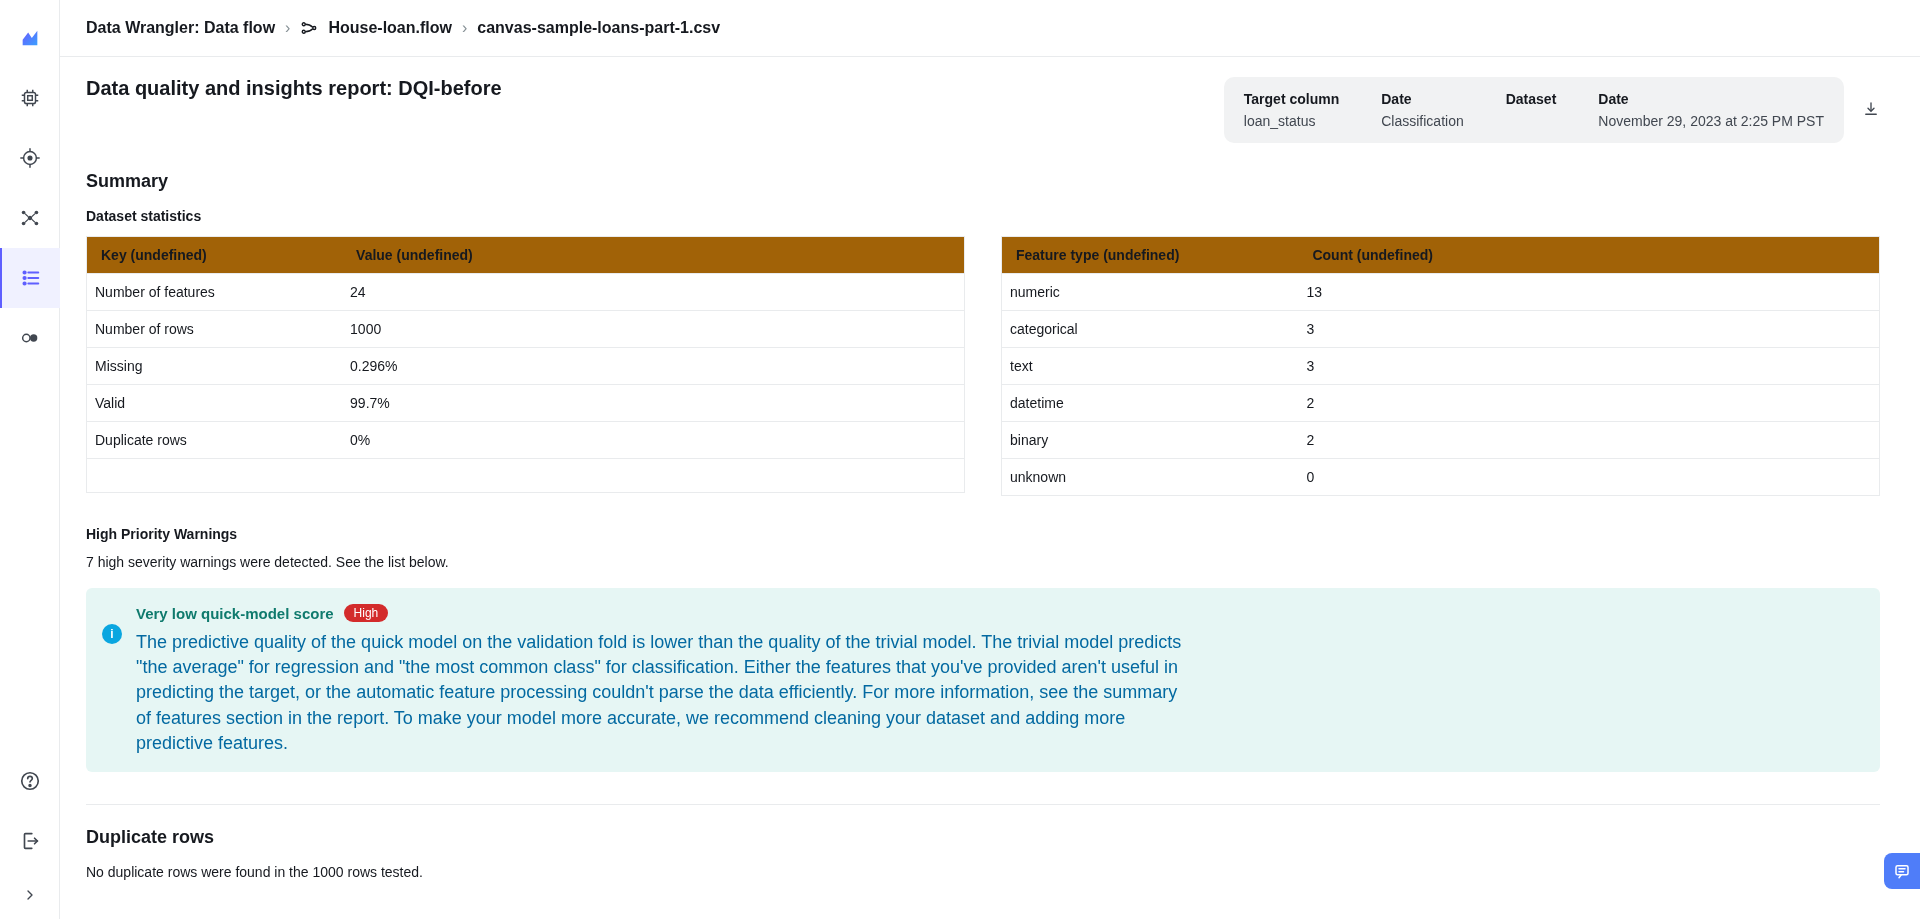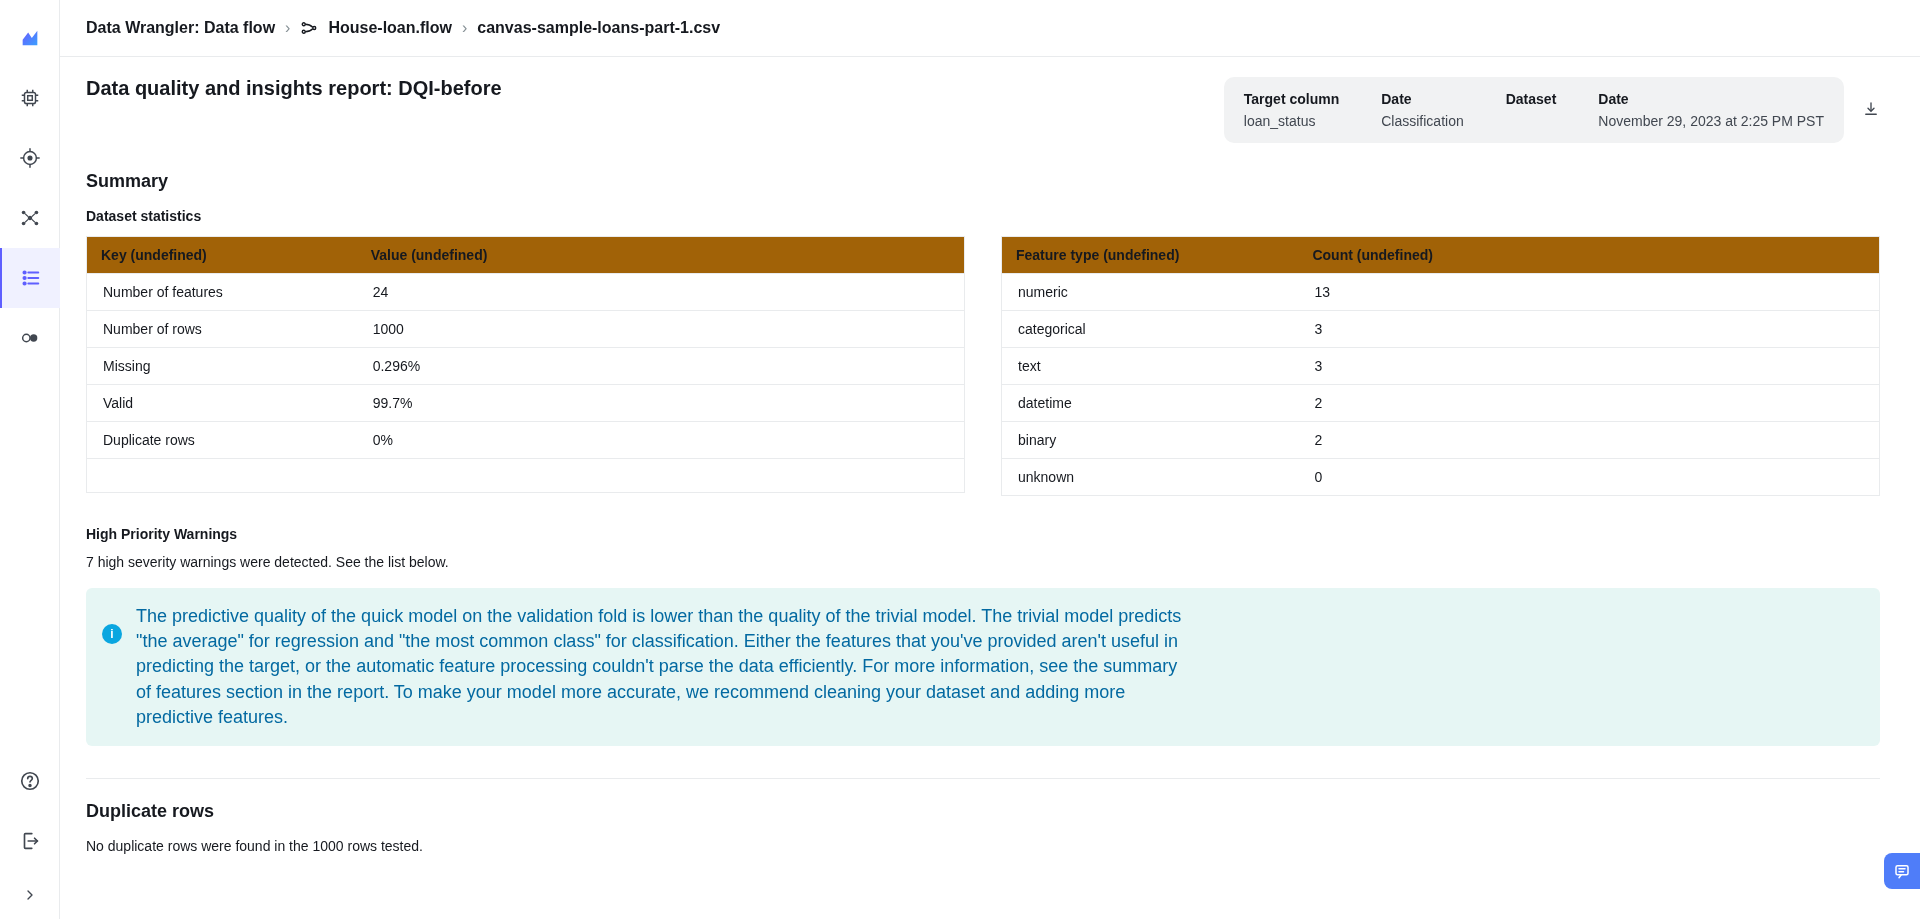--- a/index.html
+++ b/index.html
@@ -91,21 +91,21 @@
   h3.section-h { font-size: 18px; font-weight:700; margin-bottom: 16px; margin-top: 10px;}
   h4.sub-h { font-size:14px; font-weight:700; margin-bottom: 12px; }
   p.plain { font-size:14px; color:#16191f; margin-bottom: 18px; }
 
   
   .tables-row { display:flex; gap: 36px; margin-bottom: 30px; }
   .tables-row > .tbl-wrap { flex:1 1 50%; }
 
   table.data { width:100%; border-collapse: collapse; border:1px solid #e9ebed; }
   table.data th { background:#a16207; text-align:left; font-weight:700; font-size:14px; padding:10px 14px; border-bottom:1px solid #e9ebed; }
-  table.data td { padding:10px 16px; font-size:14px; border-bottom:1px solid #e9ebed; }
+  table.data td { padding:10px 8px; font-size:14px; border-bottom:1px solid #e9ebed; }
   table.data td.empty-col, table.data th.empty-col { width:40%; }
   table.data tr.filler td { height:34px; }
 
   
   .alert {
     background:#e6f6f4;
     border-radius:6px;
     padding: 16px 20px 16px 16px;
     display:flex;
     gap:14px;
@@ -360,20 +360,24 @@
         </table>
       </div>
     </div>
 
     <h4 class="sub-h">High Priority Warnings</h4>
     <p class="plain">7 high severity warnings were detected. See the list below.</p>
 
     <div class="alert">
       <div class="alert-icon">i</div>
       <div>
+        <div class="alert-title-line">
+          <span class="alert-title">Very low quick-model score</span>
+          <span class="badge-high">High</span>
+        </div>
         <div class="alert-body">The predictive quality of the quick model on the validation fold is lower than the quality of the trivial model. The trivial model predicts "the average" for regression and "the most common class" for classification. Either the features that you've provided aren't useful in predicting the target, or the automatic feature processing couldn't parse the data efficiently. For more information, see the summary of features section in the report. To make your model more accurate, we recommend cleaning your dataset and adding more predictive features.</div>
       </div>
     </div>
 
     <hr class="divider">
 
     <h3 class="section-h">Duplicate rows</h3>
     <p class="plain">No duplicate rows were found in the 1000 rows tested.</p>
 
   </div>

